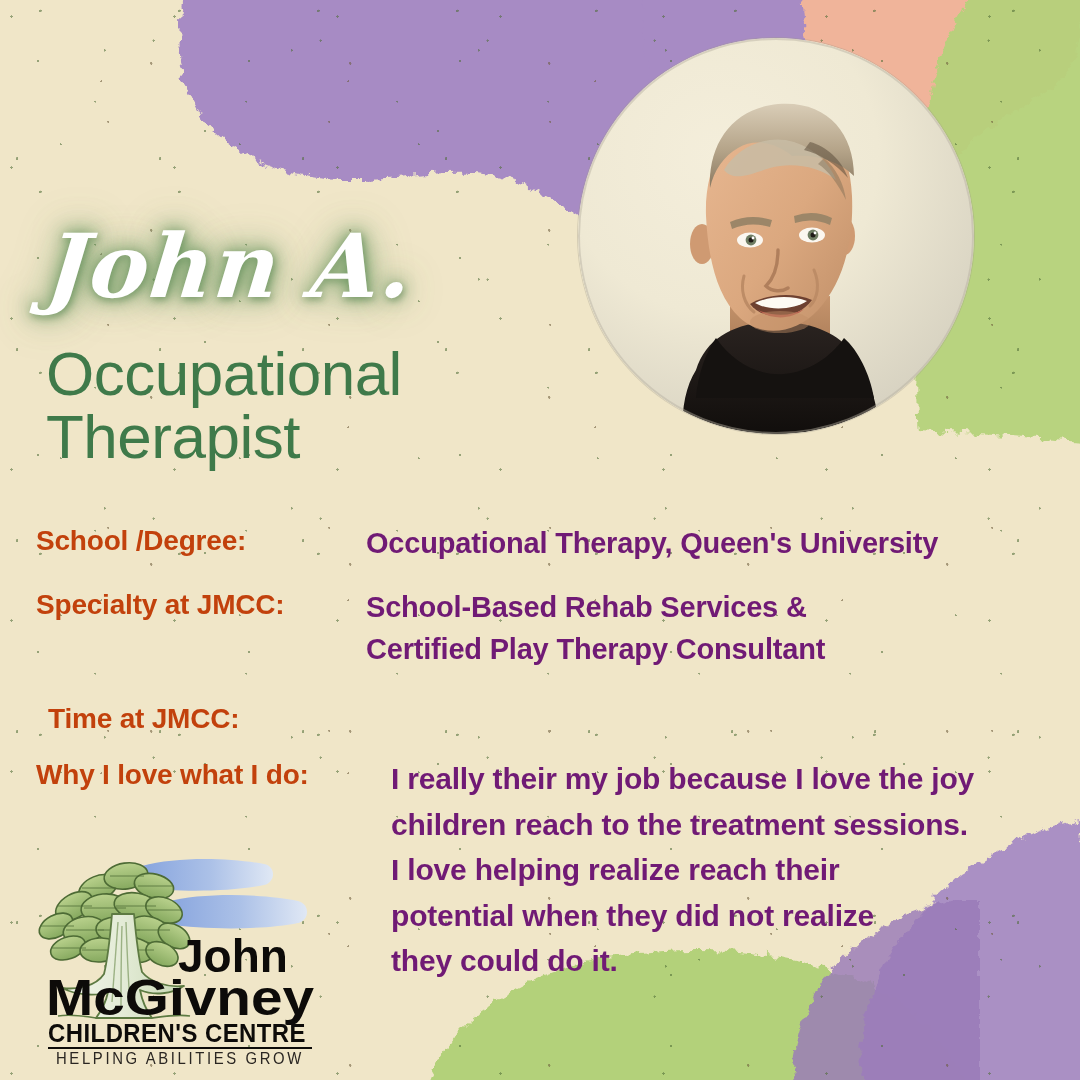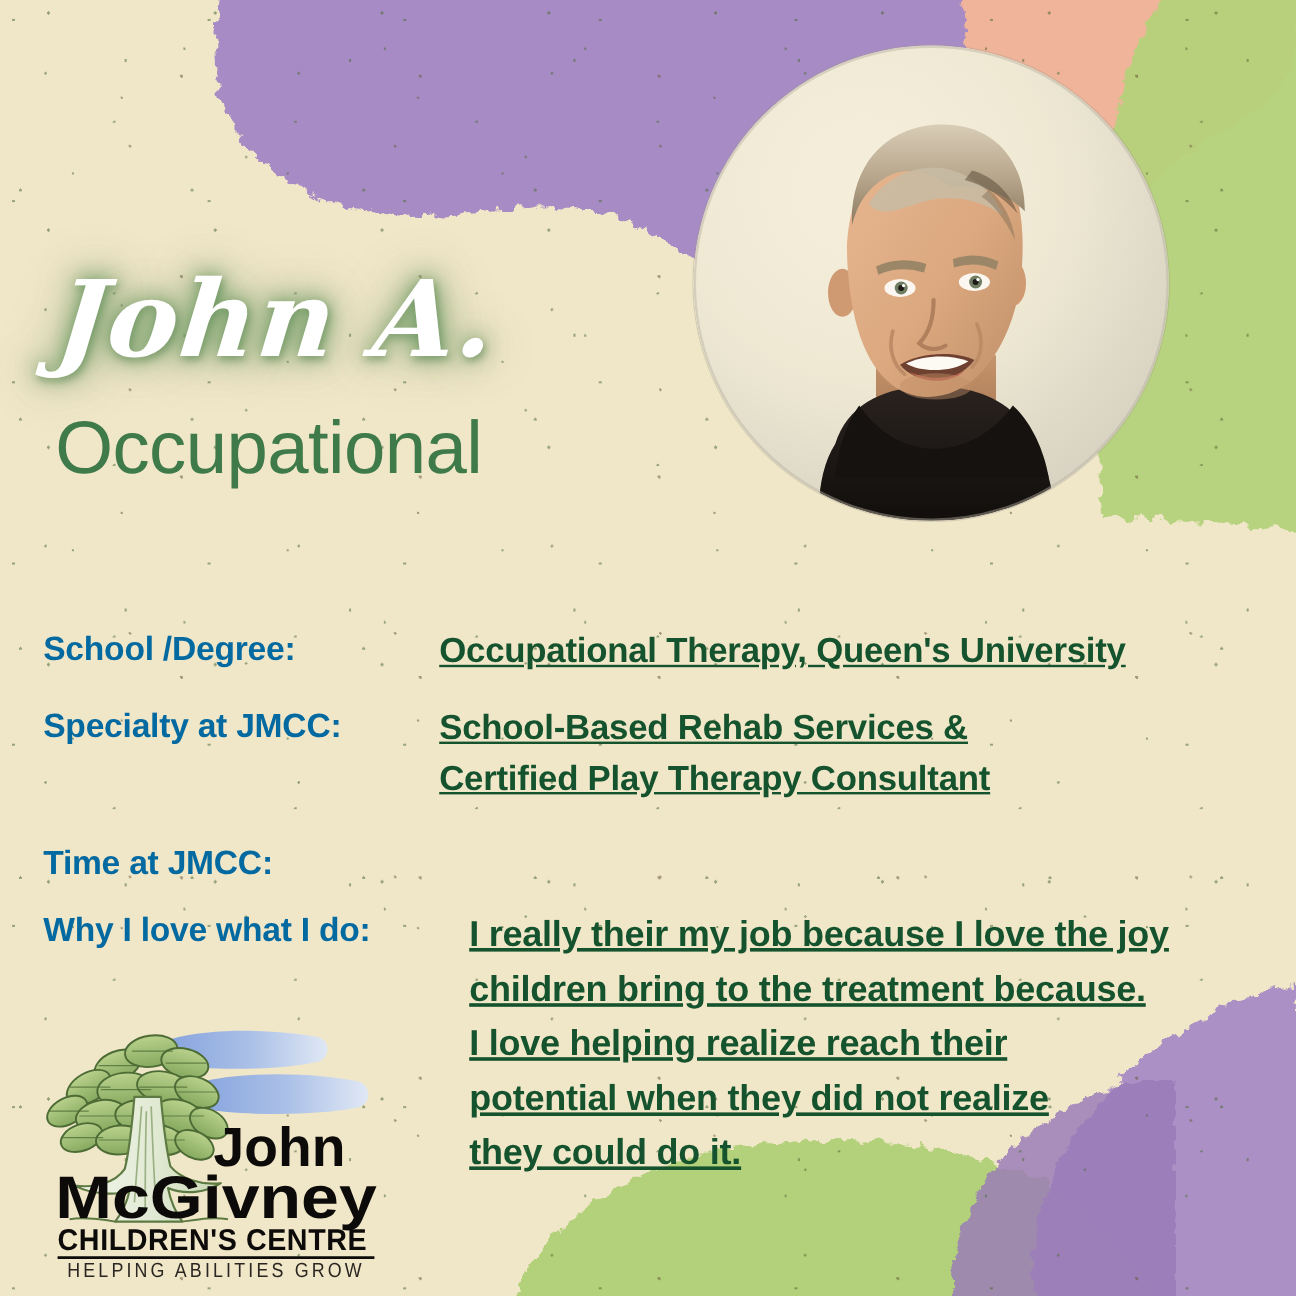--- a/index.html
+++ b/index.html
@@ -100,41 +100,40 @@
     max-width: 520px;
   }
 
   
   .info-row {
     position: absolute;
     display: flex;
     align-items: flex-start;
   }
   .info-label {
-    color: #0369a1;
+    color: #c2410c;
     font-weight: 700;
     font-size: 28px;
     line-height: 1.34;
     width: 330px;
     flex: 0 0 330px;
     letter-spacing: -.2px;
   }
   .info-value {
-    color: #14532d;
+    color: #701a75;
     font-weight: 700;
     font-size: 29px;
     line-height: 1.45;
     letter-spacing: -.2px;
-    text-decoration: underline;
   }
   .info-value .vline { display: block; }
 
   #row-school   { left: 36px; top: 522px;  width: 1010px; }
   #row-specialty{ left: 36px; top: 586px;  width: 1010px; }
-  #row-time     { left: 36px; top: 700px;  width: 1010px; }
+  #row-time     { left: 48px; top: 700px;  width: 1010px; }
   #row-why      { left: 36px; top: 756px;  width: 1010px; gap: 19px; }
 
   #row-why .info-label { width: 336px; flex: 0 0 336px; }
   #row-why .info-value { font-size: 30px; line-height: 1.52; }
 
   
   #logo {
     position: absolute;
     left: 26px;
     top: 852px;
@@ -317,20 +316,21 @@
 
         <circle cx="198" cy="198" r="197" fill="none" stroke="#b6b0a0" stroke-width="2" opacity=".45"></circle>
       </g>
     </svg>
   </div>
 
   <div id="name-script">John A.</div>
 
   <div id="role-title">
     <div>Occupational</div>
+    <div>Therapist</div>
   </div>
 
   <div class="info-row" id="row-school">
     <div class="info-label">School /Degree:</div>
     <div class="info-value">
       <span class="vline">Occupational Therapy, Queen's University</span>
     </div>
   </div>
 
   <div class="info-row" id="row-specialty">
@@ -342,21 +342,21 @@
   </div>
 
   <div class="info-row" id="row-time">
     <div class="info-label">Time at JMCC:</div>
   </div>
 
   <div class="info-row" id="row-why">
     <div class="info-label">Why I love what I do:</div>
     <div class="info-value">
       <span class="vline">I really their my job because I love the joy</span>
-      <span class="vline">children bring to the treatment because.</span>
+      <span class="vline">children reach to the treatment sessions.</span>
       <span class="vline">I love helping realize reach their</span>
       <span class="vline">potential when they did not realize</span>
       <span class="vline">they could do it.</span>
     </div>
   </div>
 
   <div id="logo">
     <svg width="306" height="214" viewBox="0 0 306 214">
       <defs>
         <linearGradient id="brush" x1="0" y1="0" x2="1" y2="0">

